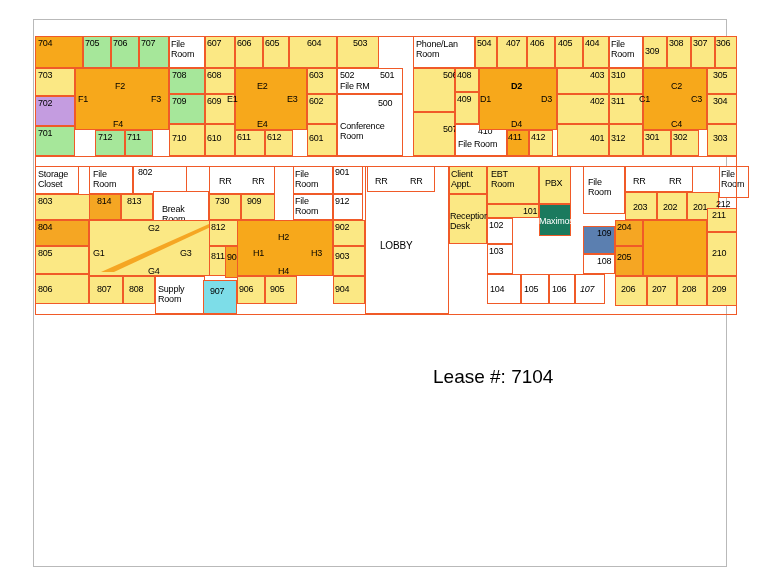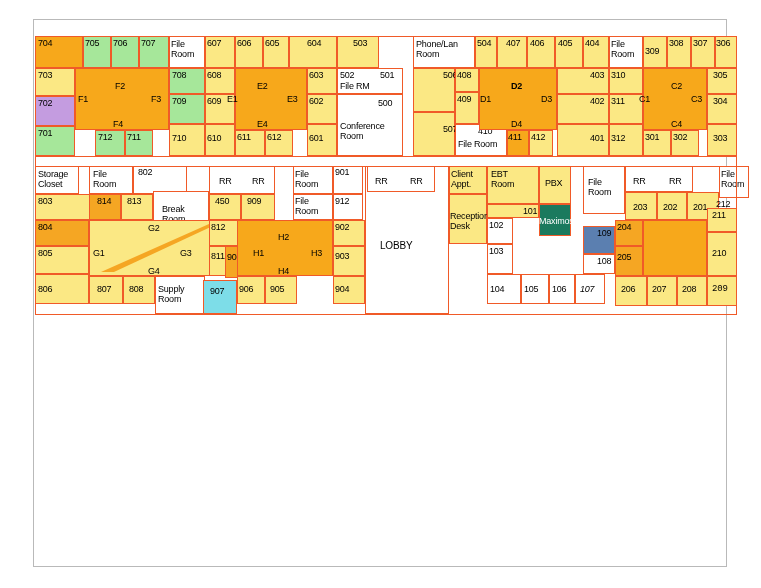--- a/index.html
+++ b/index.html
@@ -256,21 +256,21 @@
     <div class="lbl" style="left:176px;top:186px;">812</div>
     <div class="rm" style="left:174px;top:210px;width:36px;height:30px;"></div>
     <div class="lbl" style="left:176px;top:215px;">811</div>
     <div class="lbl" style="left:174px;top:248px;">810</div>
 
     <div class="rm white" style="left:174px;top:130px;width:66px;height:28px;"></div>
     <div class="lbl" style="left:184px;top:140px;">RR</div>
     <div class="lbl" style="left:217px;top:140px;">RR</div>
 
     <div class="rm" style="left:174px;top:158px;width:32px;height:26px;"></div>
-    <div class="lbl" style="left:180px;top:160px;">450</div>
+    <div class="lbl" style="left:180px;top:160px;">730</div>
     <div class="rm" style="left:206px;top:158px;width:34px;height:26px;"></div>
     <div class="lbl" style="left:212px;top:160px;">909</div>
     <div class="lbl" style="left:210px;top:186px;">909</div>
 
     <div class="rm dkorange" style="left:190px;top:210px;width:28px;height:32px;"></div>
     <div class="lbl" style="left:192px;top:216px;">908</div>
     <div class="rm cyan" style="left:168px;top:244px;width:34px;height:34px;"></div>
     <div class="lbl" style="left:175px;top:250px;">907</div>
     <div class="rm" style="left:202px;top:240px;width:28px;height:28px;"></div>
     <div class="lbl" style="left:204px;top:248px;">906</div>
@@ -368,34 +368,35 @@
 
     <div class="rm orange" style="left:608px;top:184px;width:64px;height:56px;"></div>
 
     <div class="rm" style="left:580px;top:240px;width:32px;height:30px;"></div>
     <div class="lbl" style="left:586px;top:248px;">206</div>
     <div class="rm" style="left:612px;top:240px;width:30px;height:30px;"></div>
     <div class="lbl" style="left:617px;top:248px;">207</div>
     <div class="rm" style="left:642px;top:240px;width:30px;height:30px;"></div>
     <div class="lbl" style="left:647px;top:248px;">208</div>
     <div class="rm" style="left:672px;top:240px;width:30px;height:30px;"></div>
-    <div class="lbl" style="left:677px;top:248px;font-family:Liberation Mono, monospace;">209</div>
+    <div class="lbl" style="left:677px;top:248px;">209</div>
 
     <div class="rm white" style="left:684px;top:130px;width:30px;height:32px;"></div>
     <div class="lbl" style="left:686px;top:133px;">File
 Room</div>
     <div class="lbl" style="left:681px;top:163px;">212</div>
     <div class="rm" style="left:672px;top:172px;width:30px;height:24px;"></div>
     <div class="lbl" style="left:677px;top:174px;">211</div>
     <div class="rm" style="left:672px;top:196px;width:30px;height:44px;"></div>
     <div class="lbl" style="left:677px;top:212px;">210</div>
 
     <div class="wall wallh" style="left:0px;top:0px;width:702px;"></div>
     <div class="wall wallh" style="left:0px;top:120px;width:702px;"></div>
     <div class="wall wallh" style="left:0px;top:130px;width:702px;"></div>
     <div class="wall wallh" style="left:0px;top:278px;width:702px;"></div>
     <div class="wall wallv" style="left:0px;top:0px;height:278px;"></div>
     <div class="wall wallv" style="left:701px;top:0px;height:278px;"></div>
   </div>
 
   <div id="addr">
+    <div>Lease #: 7104</div>
   </div>
 </div>
 
 </body></html>

